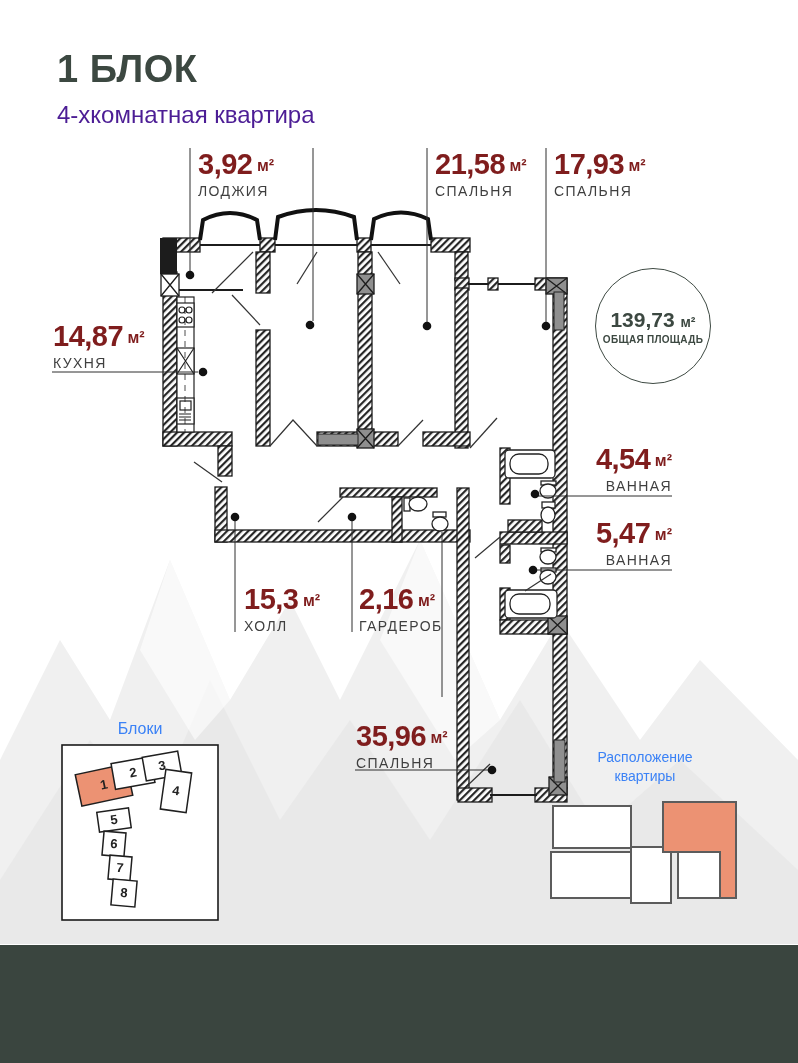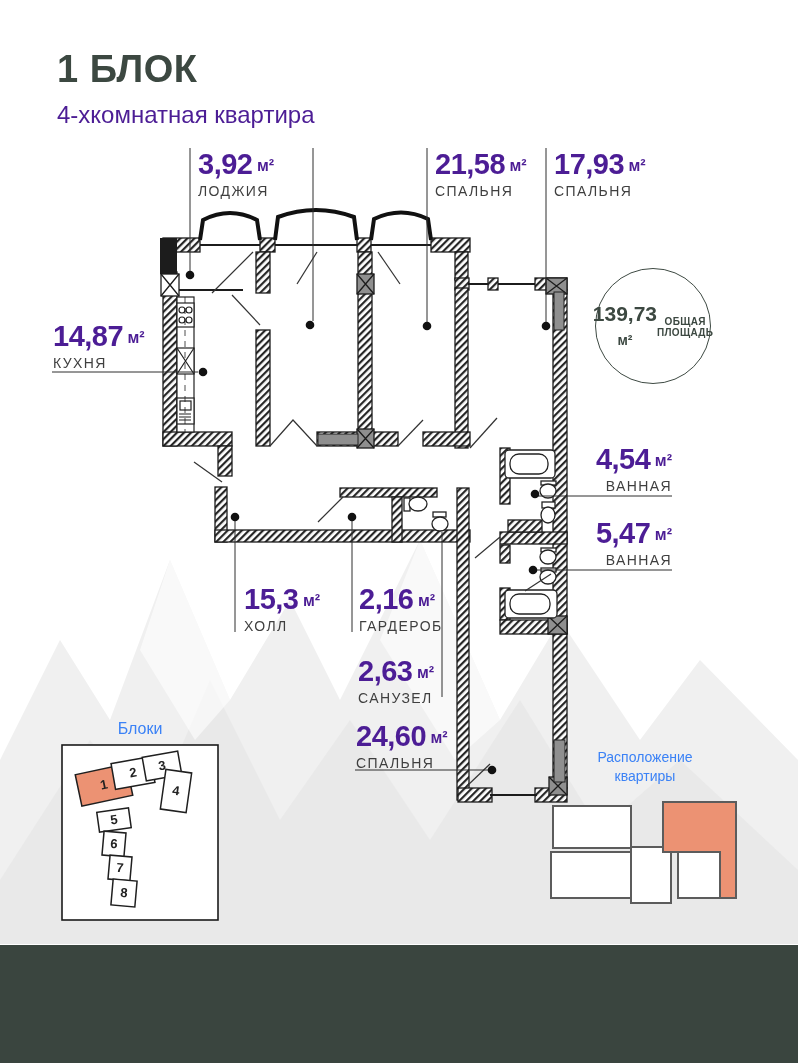--- a/index.html
+++ b/index.html
@@ -3,27 +3,27 @@
 <meta charset="utf-8">
 <style>
   html,body{margin:0;padding:0;background:#ffffff;}
   .page{position:relative;width:798px;height:1063px;background:#ffffff;overflow:hidden;
         font-family:"Liberation Sans", sans-serif;color:#333;}
   svg{position:absolute;left:0;top:0;}
   .hdr{position:absolute;left:57px;top:48px;}
   .hdr h1{margin:0;font-size:38px;font-weight:bold;color:#3c4841;letter-spacing:0.5px;}
   .hdr .sub{margin-top:10px;font-size:24px;font-weight:normal;color:#4c1d95;}
   .room-label{position:absolute;white-space:nowrap;}
-  .room-label .area{color:#4c1d95;}
+  .room-label .area{color:#7f1d1d;}
   .room-label .val{font-size:29px;font-weight:600;letter-spacing:-0.5px;}
   .room-label .unit{font-size:16px;font-weight:bold;vertical-align:3px;}
   .room-label .rname{font-size:14px;letter-spacing:1.4px;color:#3f3f3f;margin-top:2px;}
   .room-label.ralign{text-align:right;}
   .badge{position:absolute;left:595px;top:268px;width:114px;height:114px;border:1.5px solid #3e4a43;
-         border-radius:50%;background:#fff;display:flex;flex-direction:row;align-items:center;
+         border-radius:50%;background:#fff;display:flex;flex-direction:column;align-items:center;
          justify-content:center;text-align:center;}
   .badge .bval{font-size:21px;font-weight:bold;color:#3c4841;}
   .badge .bval .bunit{font-size:14px;}
   .badge .blab{font-size:10px;font-weight:bold;color:#3c4841;letter-spacing:0.3px;margin-top:2px;}
   .mini-title{position:absolute;font-size:16px;color:#3b82f6;text-align:center;}
   .blocks-title{left:62px;top:720px;width:156px;}
   .loc-title{left:545px;top:748px;width:200px;font-size:14px;line-height:1.35;}
   .footer{position:absolute;left:0;top:945px;width:798px;height:118px;background:#3a453f;}
 </style>
 </head>
@@ -298,26 +298,22 @@
     <div class="rname">ВАННАЯ</div>
   </div>
   <div class="room-label" style="left:244px;top:583px">
     <div class="area"><span class="val">15,3</span> <span class="unit">м²</span></div>
     <div class="rname">ХОЛЛ</div>
   </div>
   <div class="room-label" style="left:359px;top:583px">
     <div class="area"><span class="val">2,16</span> <span class="unit">м²</span></div>
     <div class="rname">ГАРДЕРОБ</div>
   </div>
-  <div class="room-label" style="left:358px;top:655px">
-    <div class="area"><span class="val">2,63</span> <span class="unit">м²</span></div>
-    <div class="rname">САНУЗЕЛ</div>
-  </div>
   <div class="room-label" style="left:356px;top:720px">
-    <div class="area"><span class="val">24,60</span> <span class="unit">м²</span></div>
+    <div class="area"><span class="val">35,96</span> <span class="unit">м²</span></div>
     <div class="rname">СПАЛЬНЯ</div>
   </div>
 
   <div class="badge">
     <div class="bval"><span>139,73</span> <span class="bunit">м²</span></div>
     <div class="blab">ОБЩАЯ ПЛОЩАДЬ</div>
   </div>
 
   <div class="mini-title blocks-title">Блоки</div>
   <div class="mini-title loc-title">

